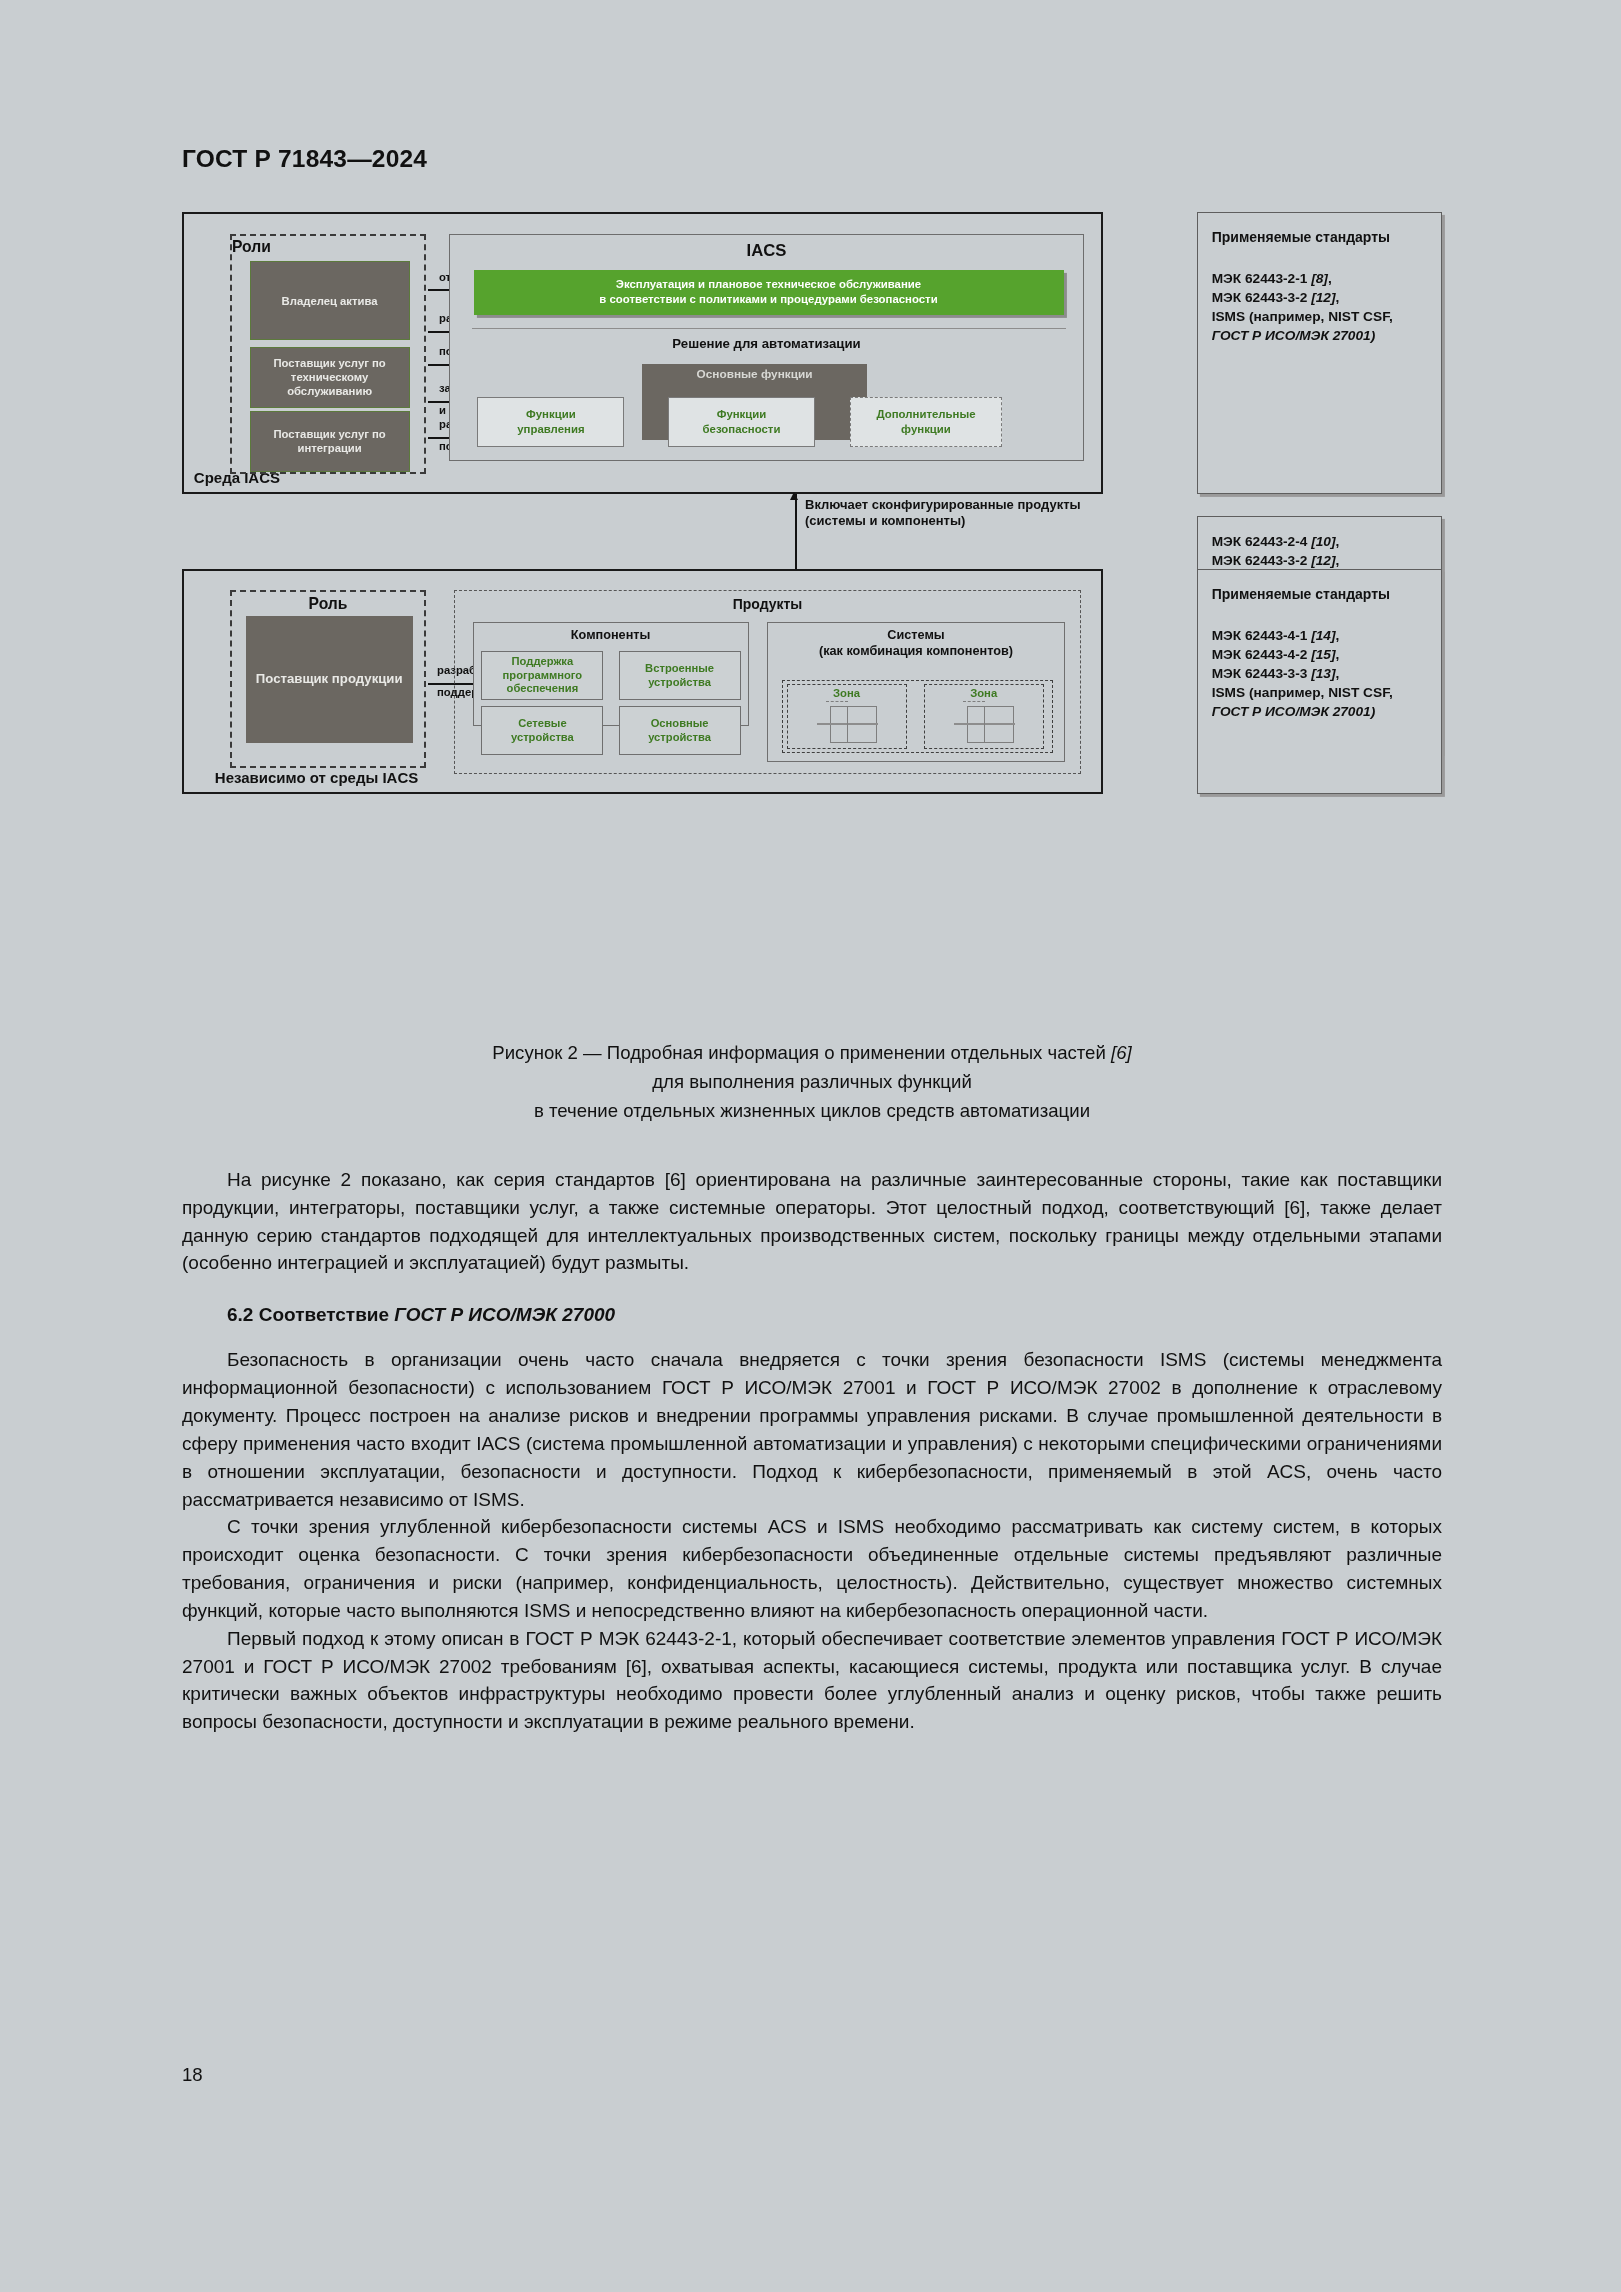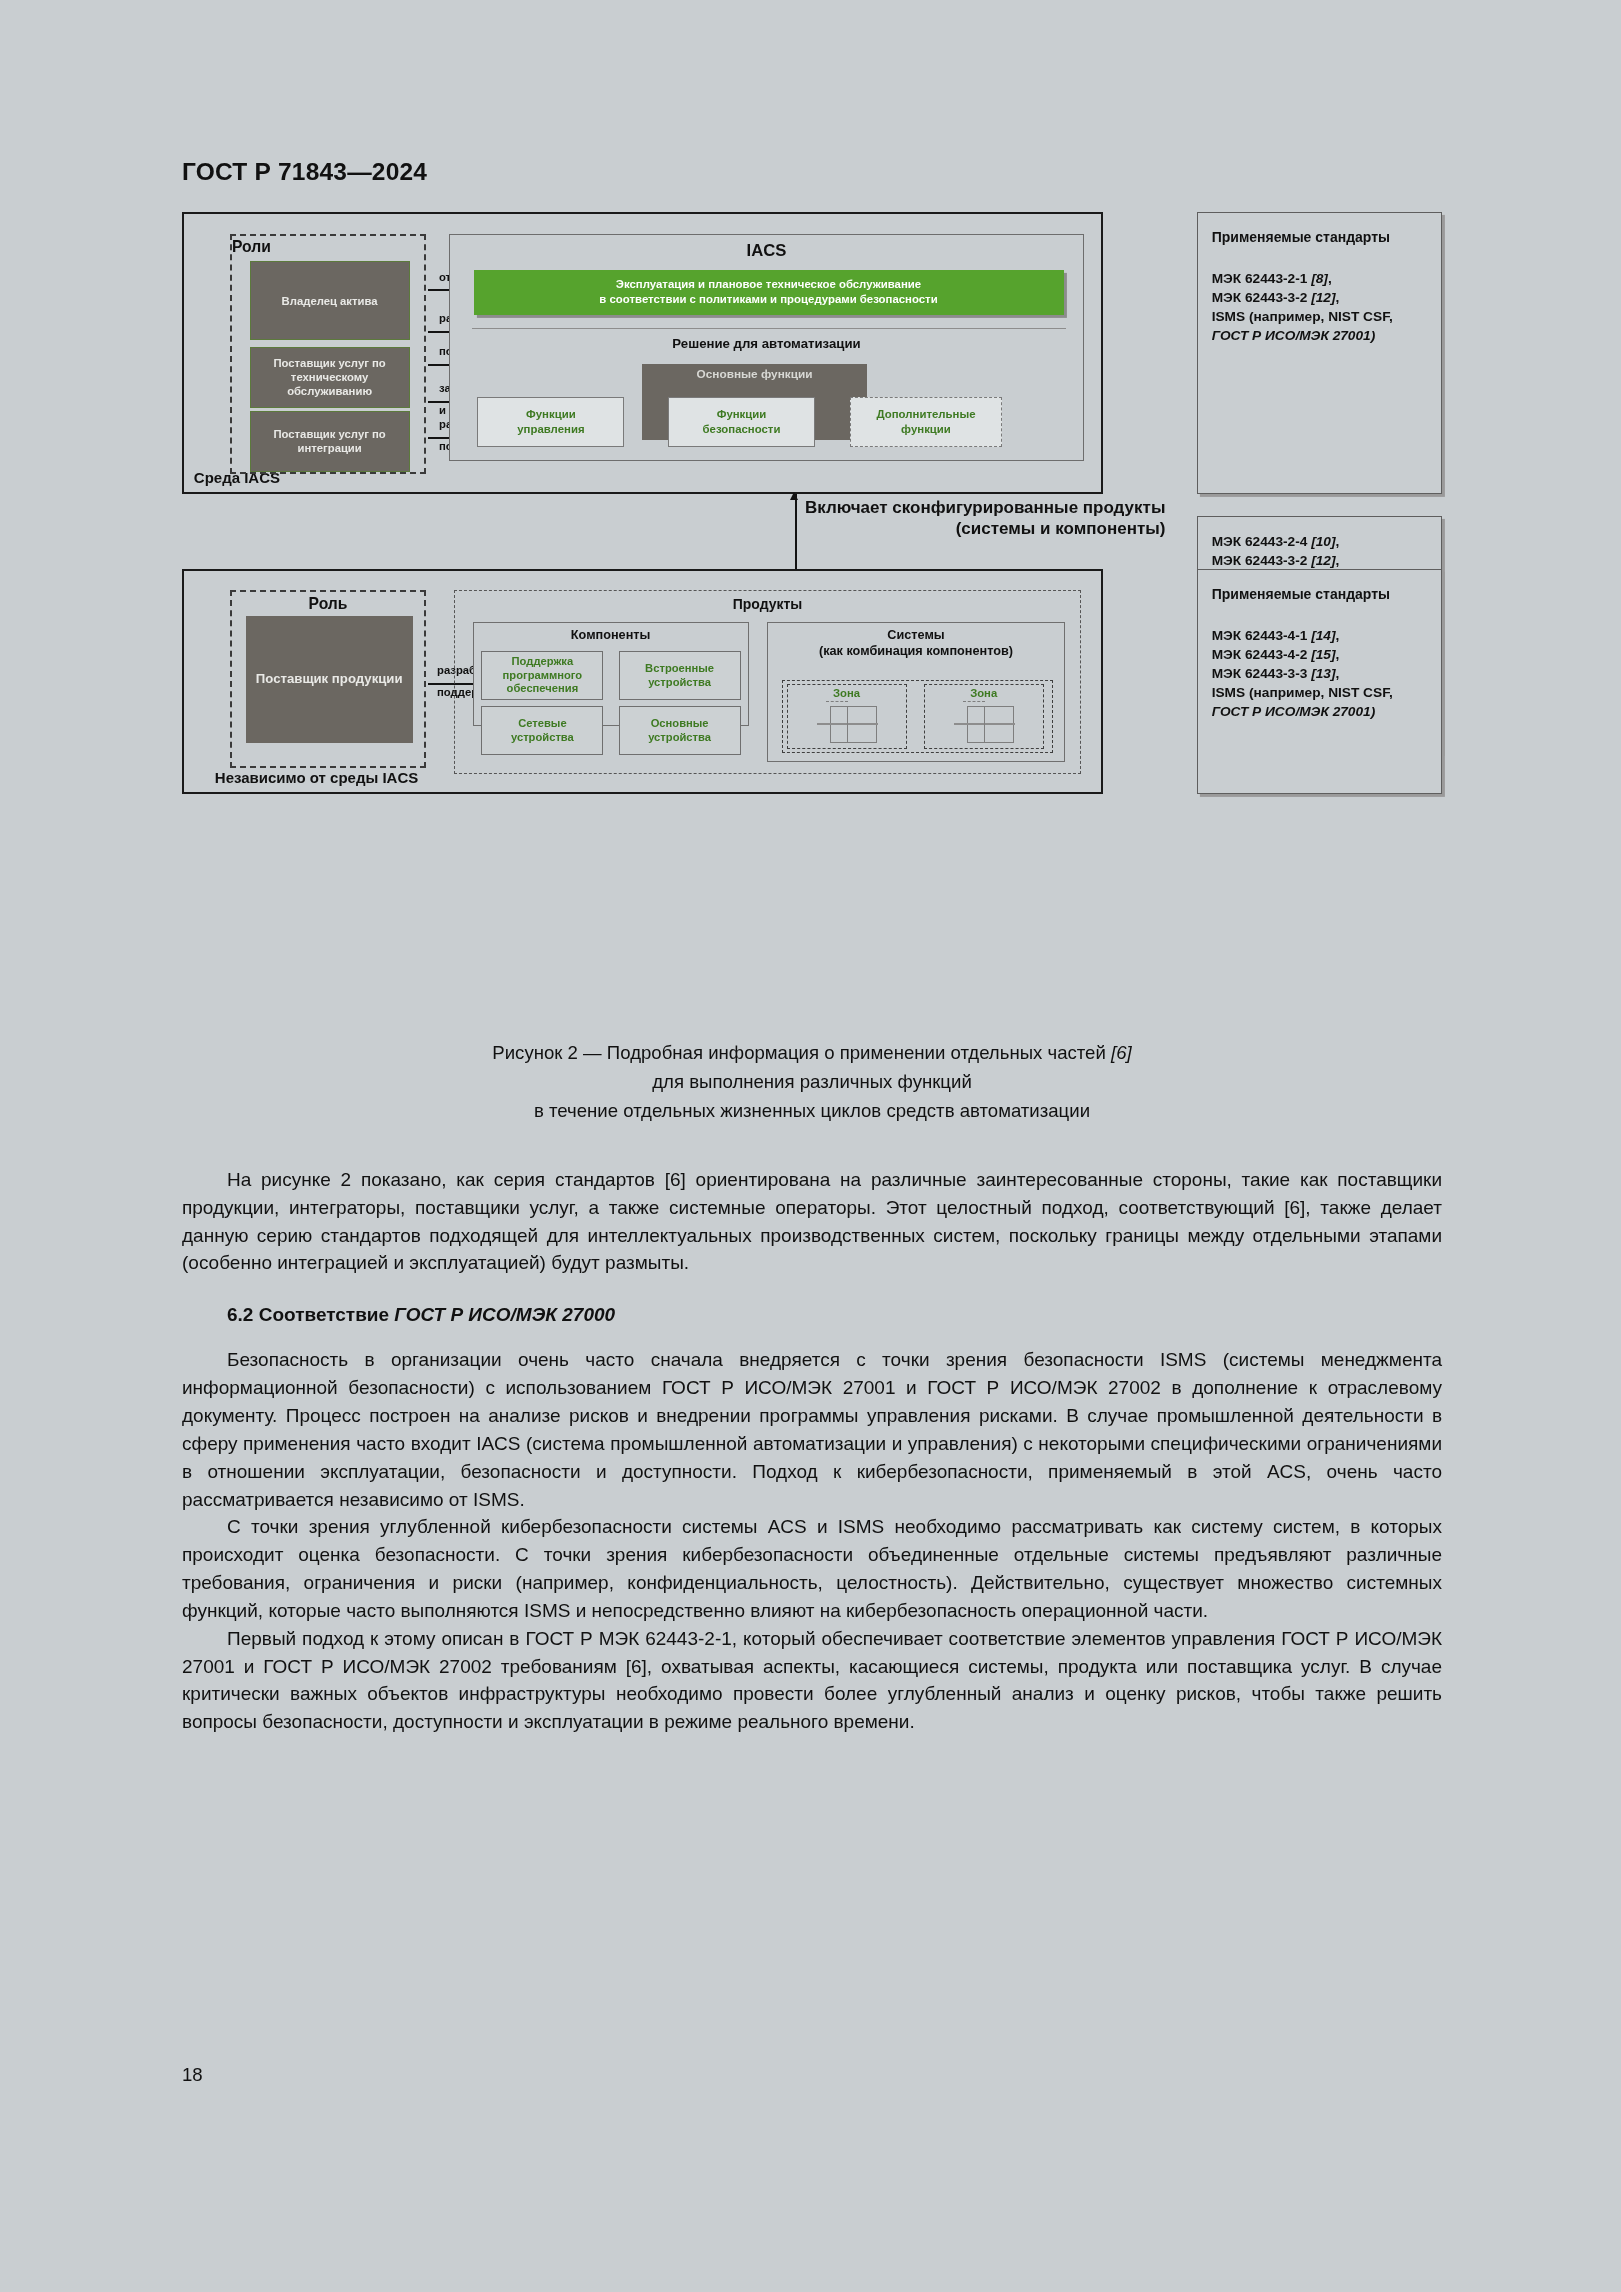--- a/index.html
+++ b/index.html
@@ -18,21 +18,21 @@
   .page {
     position: absolute;
     inset: 0;
     background: #c9ced1;
   }
 
   
   .doc-header {
     position: absolute;
     left: 182px;
-    top: 158px;
+    top: 145px;
     font-size: 24.5px;
     font-weight: bold;
     letter-spacing: 0.2px;
     color: #111;
   }
 
   
   .figure {
     position: absolute;
     left: 182px;
@@ -248,24 +248,23 @@
     top: 280px;
     width: 0; height: 0;
     border-bottom: 8.8px solid #131313;
     border-left: 4.9px solid transparent;
     border-right: 4.9px solid transparent;
   }
   .vconn-label {
     position: absolute;
     left: 623px;
     top: 285px;
-    font-size: 17px;
+    font-size: 13px;
     font-weight: bold;
     line-height: 1.25;
-    text-align: right;
   }
 
   
   .env2-box {
     position: absolute;
     left: 0px;
     top: 357px;
     width: 921px;
     height: 225px;
     border: 2px solid #1a1a1a;

